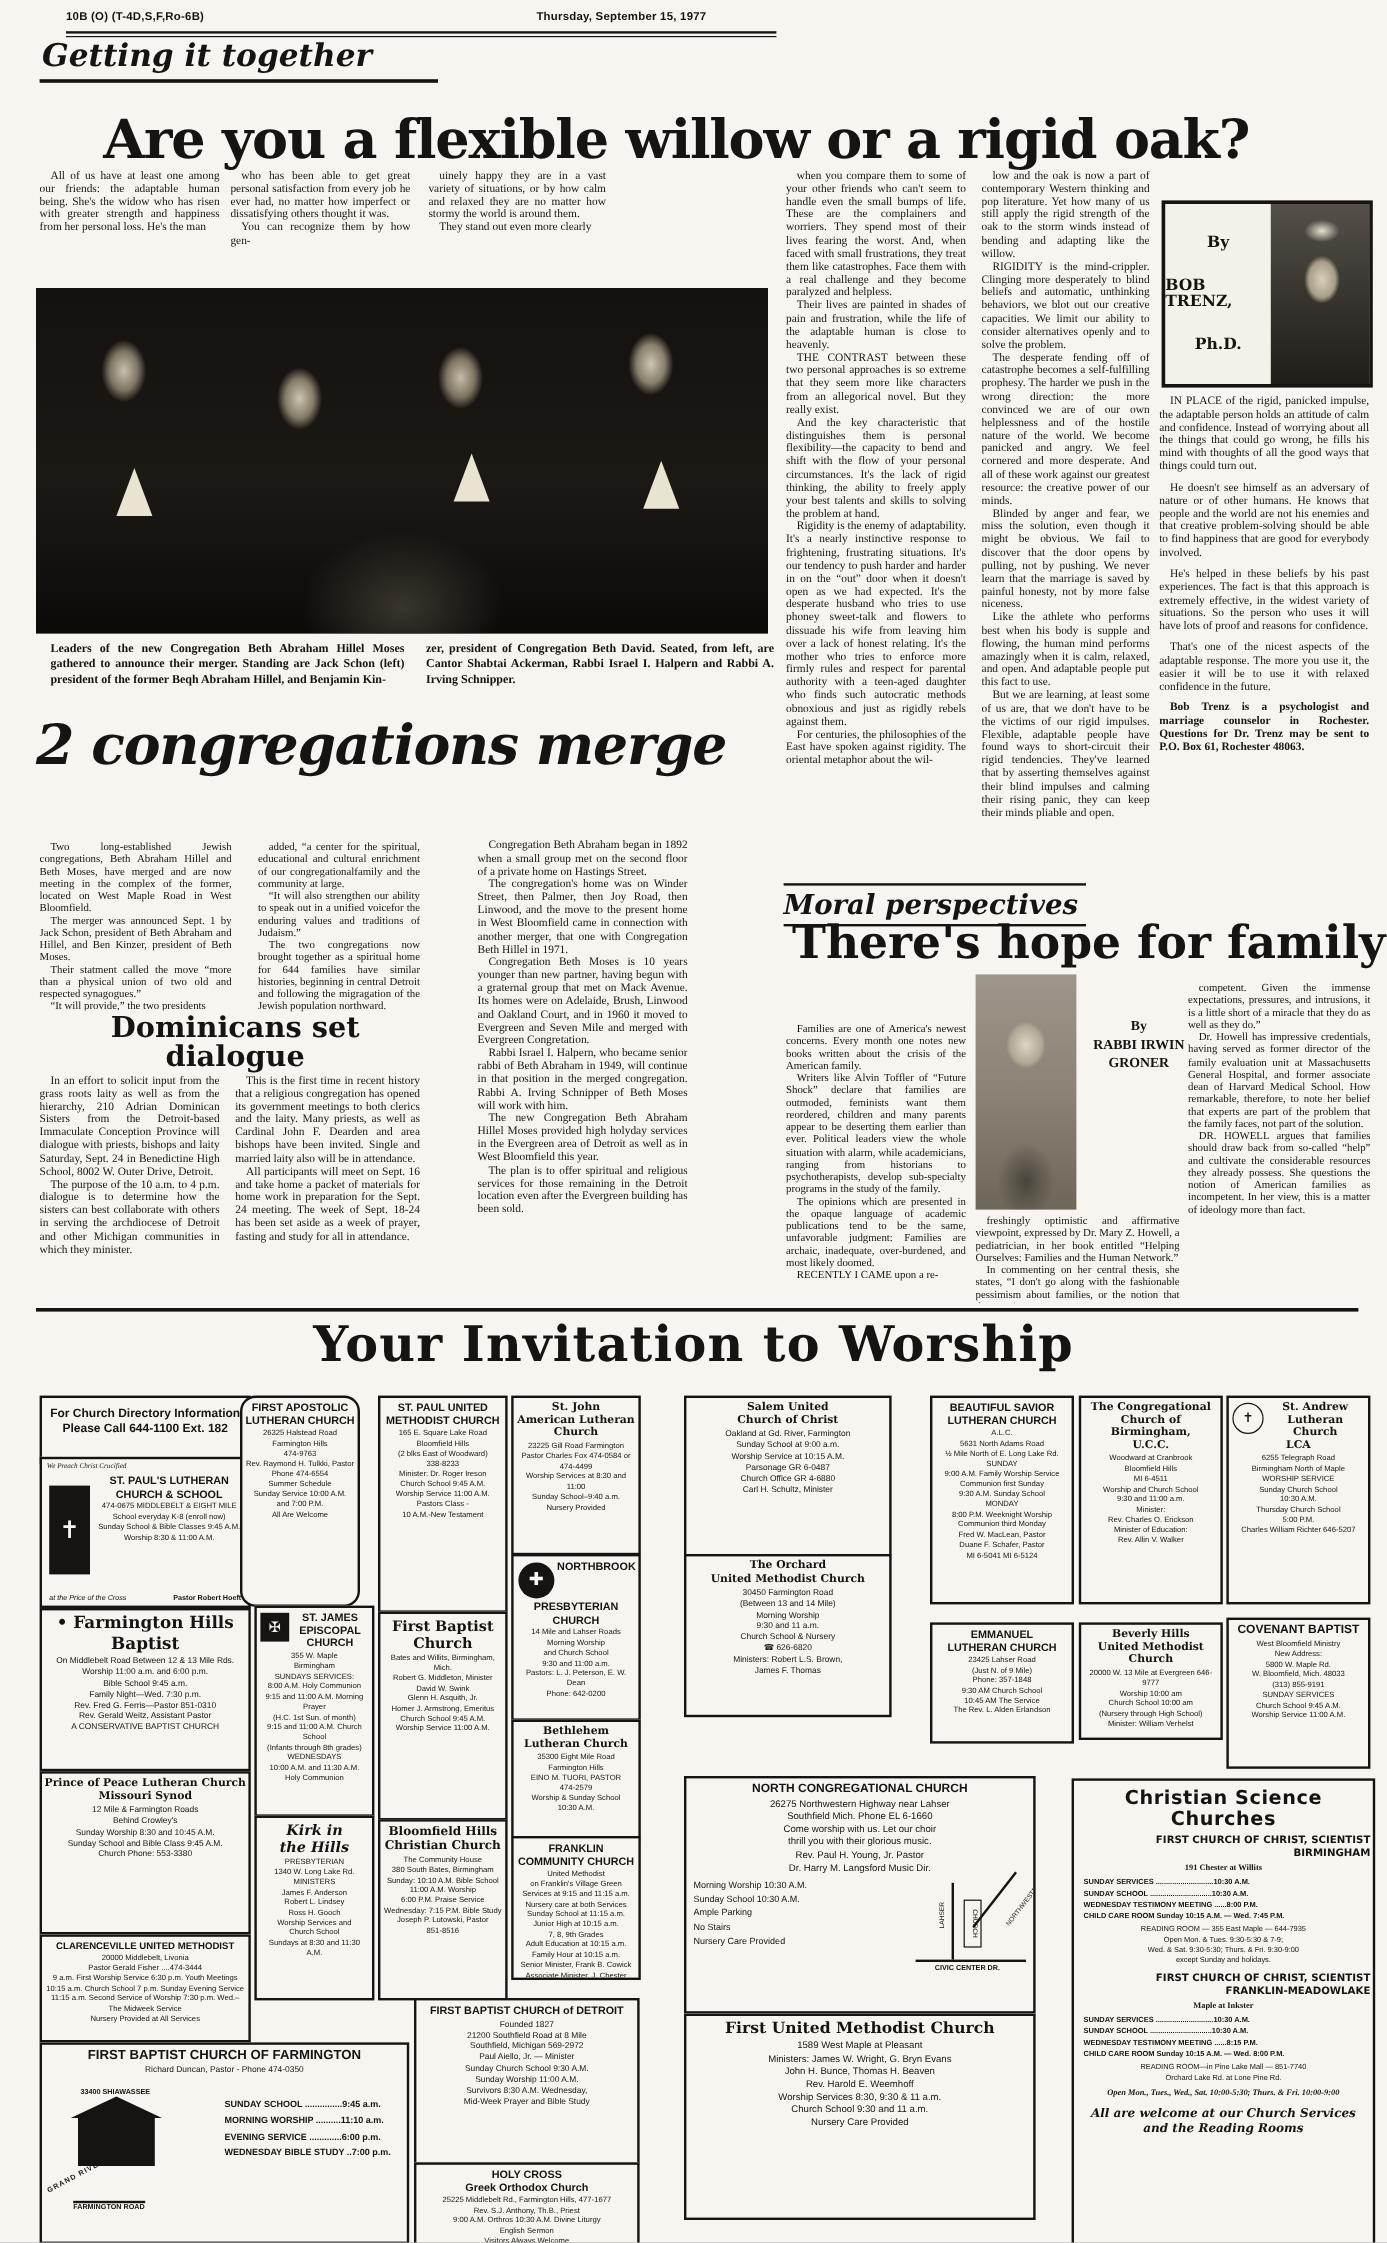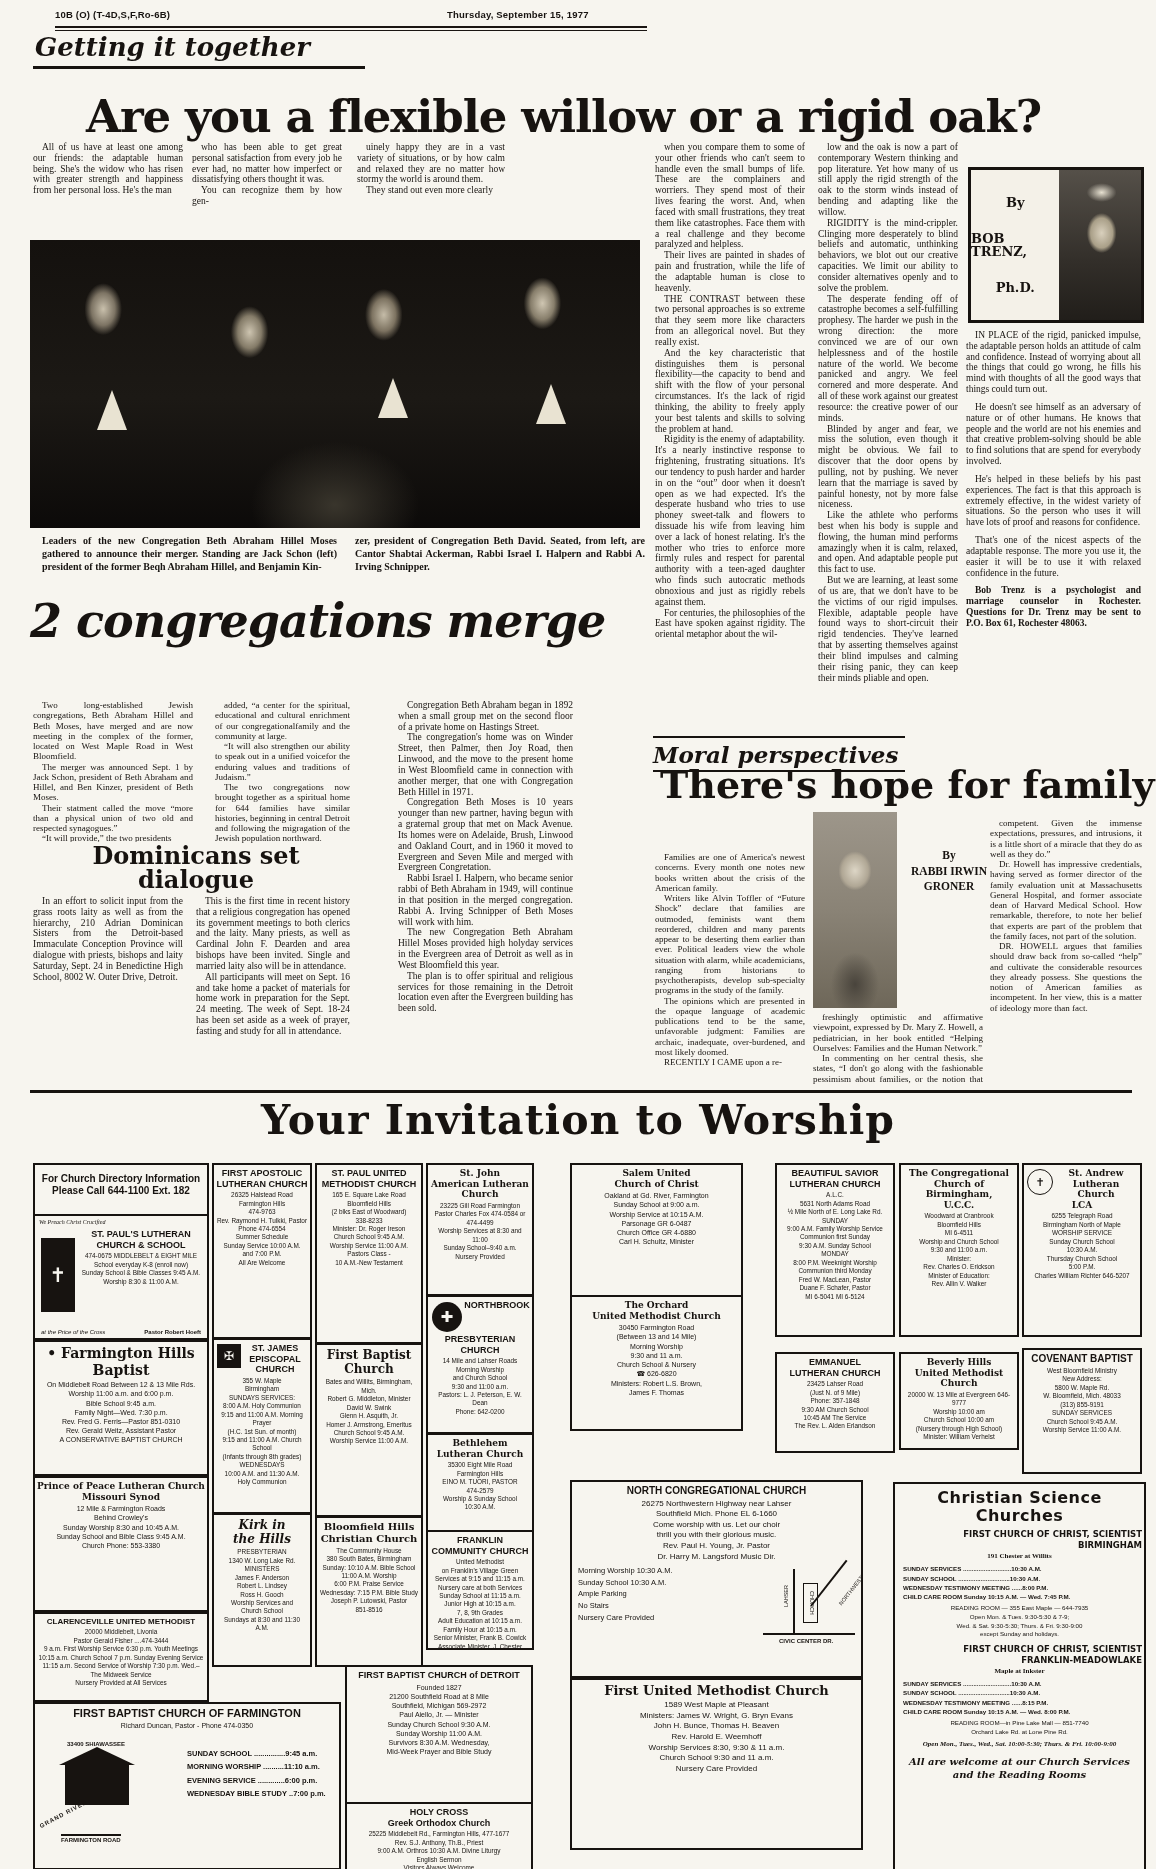--- a/index.html
+++ b/index.html
@@ -162,21 +162,21 @@
   <div class="trenz-box">
     <div class="trenz-left">
       <span>By</span>
       <span>BOB TRENZ,</span>
       <span>Ph.D.</span>
     </div>
     <div class="trenz-photo"></div>
   </div>
   <div class="col gap" style="left:966px;top:330px;width:175px;height:410px;">
       <div class="para">IN PLACE of the rigid, panicked impulse, the adaptable person holds an attitude of calm and confidence. Instead of worrying about all the things that could go wrong, he fills his mind with thoughts of all the good ways that things could turn out.</div>
-      <div class="para">He doesn't see himself as an adversary of nature or of other humans. He knows that people and the world are not his enemies and that creative problem-solving should be able to find solutions that are spend for everybody involved.</div>
+      <div class="para">He doesn't see himself as an adversary of nature or of other humans. He knows that people and the world are not his enemies and that creative problem-solving should be able to find happiness that are good for everybody involved.</div>
       <div class="para">He's helped in these beliefs by his past experiences. The fact is that this approach is extremely effective, in the widest variety of situations. So the person who uses it will have lots of proof and reasons for confidence.</div>
       <div class="para">That's one of the nicest aspects of the adaptable response. The more you use it, the easier it will be to use it with relaxed confidence in the future.</div>
       <div class="para">Bob Trenz is a psychologist and marriage counselor in Rochester. Questions for Dr. Trenz may be sent to P.O. Box 61, Rochester 48063.</div>
     </div>
 
   <div class="photo-main">
     <div class="shirt" style="left:11%;top:52%;"></div>
     <div class="shirt" style="left:57%;top:48%;"></div>
     <div class="shirt" style="left:83%;top:50%;"></div>
   </div>
@@ -200,20 +200,21 @@
       <div class="para">The congregation's home was on Winder Street, then Palmer, then Joy Road, then Linwood, and the move to the present home in West Bloomfield came in connection with another merger, that one with Congregation Beth Hillel in 1971.</div>
       <div class="para">Congregation Beth Moses is 10 years younger than new partner, having begun with a graternal group that met on Mack Avenue. Its homes were on Adelaide, Brush, Linwood and Oakland Court, and in 1960 it moved to Evergreen and Seven Mile and merged with Evergreen Congretation.</div>
       <div class="para">Rabbi Israel I. Halpern, who became senior rabbi of Beth Abraham in 1949, will continue in that position in the merged congregation. Rabbi A. Irving Schnipper of Beth Moses will work with him.</div>
       <div class="para">The new Congregation Beth Abraham Hillel Moses provided high holyday services in the Evergreen area of Detroit as well as in West Bloomfield this year.</div>
       <div class="para">The plan is to offer spiritual and religious services for those remaining in the Detroit location even after the Evergreen building has been sold.</div>
     </div>
 
   <h3 class="dom-head">Dominicans set dialogue</h3>
   <div class="col" style="left:33px;top:896px;width:150px;height:190px;">
       <div class="para">In an effort to solicit input from the grass roots laity as well as from the hierarchy, 210 Adrian Dominican Sisters from the Detroit-based Immaculate Conception Province will dialogue with priests, bishops and laity Saturday, Sept. 24 in Benedictine High School, 8002 W. Outer Drive, Detroit.</div>
+      <div class="para">The purpose of the 10 a.m. to 4 p.m. dialogue is to determine how the sisters can best collaborate with others in serving the archdiocese of Detroit and other Michigan communities in which they minister.</div>
     </div>
   <div class="col" style="left:196px;top:896px;width:154px;height:190px;">
       <div class="para">This is the first time in recent history that a religious congregation has opened its government meetings to both clerics and the laity. Many priests, as well as Cardinal John F. Dearden and area bishops have been invited. Single and married laity also will be in attendance.</div>
       <div class="para">All participants will meet on Sept. 16 and take home a packet of materials for home work in preparation for the Sept. 24 meeting. The week of Sept. 18-24 has been set aside as a week of prayer, fasting and study for all in attendance.</div>
     </div>
 
   <h4 class="moral-kicker">Moral perspectives</h4>
   <h2 class="fam-head">There's hope for family</h2>
   <div class="col f9" style="left:655px;top:852px;width:150px;height:233px;">
       <div class="para">Families are one of America's newest concerns. Every month one notes new books written about the crisis of the American family.</div>
@@ -325,21 +326,21 @@
       </div>
       <div class="fbf-times">
           <div class="fbf-time">SUNDAY SCHOOL ...............9:45 a.m.</div>
           <div class="fbf-time">MORNING WORSHIP ..........11:10 a.m.</div>
           <div class="fbf-time">EVENING SERVICE .............6:00 p.m.</div>
           <div class="fbf-time">WEDNESDAY BIBLE STUDY ..7:00 p.m.</div>
         </div>
     </div>
   </div>
 
-  <div class="ad tl-9" style="left:212px;top:1163px;width:92px;height:166px;">
+  <div class="ad tl-9" style="left:200px;top:1163px;width:92px;height:166px;border-radius:13px;">
       <div class="ad-title">
         <div>FIRST APOSTOLIC</div>
         <div>LUTHERAN CHURCH</div>
       </div>
       <div class="ad-body">
         <div>26325 Halstead Road Farmington Hills</div>
         <div>474-9763</div>
         <div>Rev. Raymond H. Tulkki, Pastor</div>
         <div>Phone 474-6554</div>
         <div>Summer Schedule</div>

